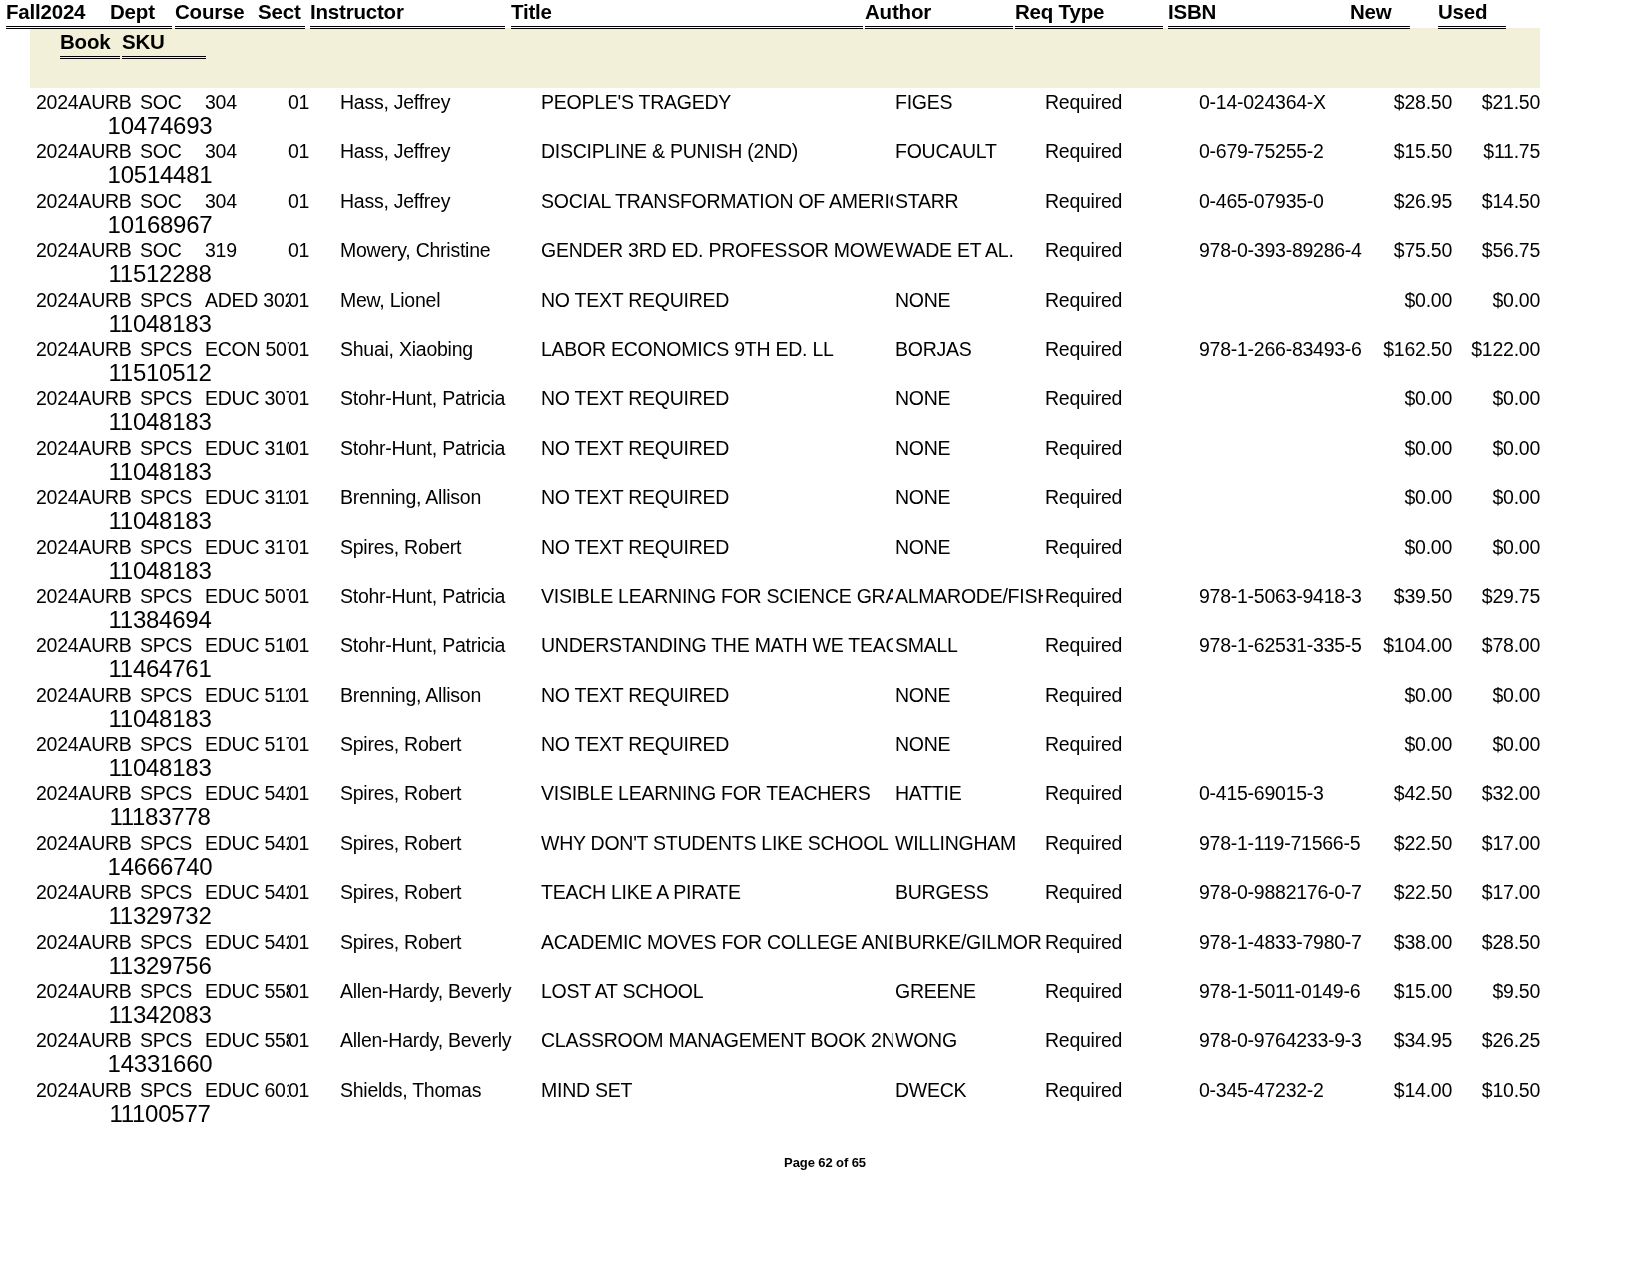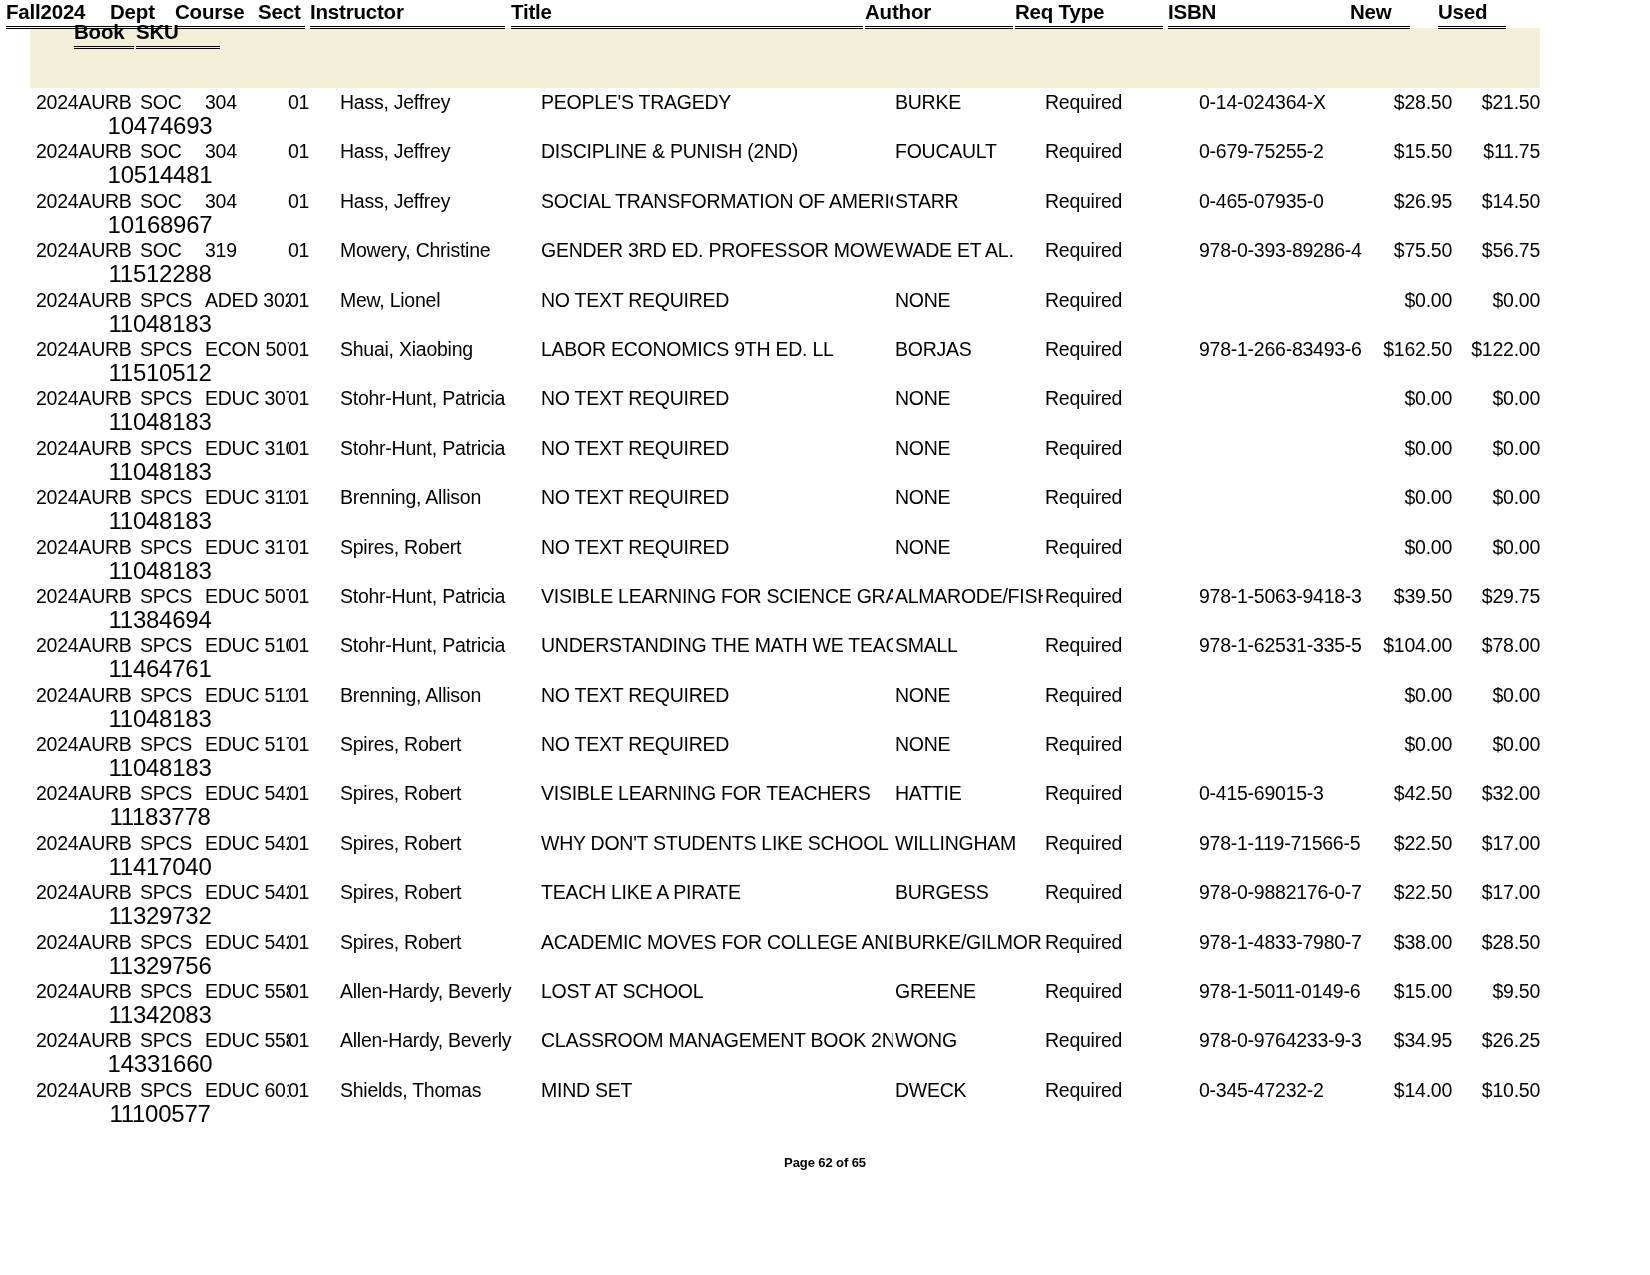--- a/index.html
+++ b/index.html
@@ -32,21 +32,21 @@
     height: 60px;
     background: #f2f0d8;
   }
   .hdr-row {
     position: absolute;
     left: 0;
     width: 1510px;
     height: 30px;
   }
   .hdr-row.r1 { top: 0px; }
-  .hdr-row.r2 { top: 20px; margin-left: 14px; }
+  .hdr-row.r2 { top: 30px; }
 
   .hdr-cell {
     position: absolute;
     font-size: 20.5px;
     font-weight: bold;
     letter-spacing: -0.2px;
     white-space: nowrap;
     line-height: 24px;
     top: 0;
     padding-bottom: 2px;
@@ -140,21 +140,21 @@
   </div>
 
   <div class="rows" id="rows-container">
       <div class="rec">
         <div class="cell c-term">2024AURB</div>
         <div class="cell c-dept">SOC</div>
         <div class="cell c-course">304</div>
         <div class="cell c-sect">01</div>
         <div class="cell c-instr">Hass, Jeffrey</div>
         <div class="cell c-title">PEOPLE'S TRAGEDY</div>
-        <div class="cell c-author">BURKE</div>
+        <div class="cell c-author">FIGES</div>
         <div class="cell c-req">Required</div>
         <div class="cell c-isbn">0-14-024364-X</div>
         <div class="cell c-new ralign">$28.50</div>
         <div class="cell c-used ralign">$21.50</div>
         <div class="sku">10474693</div>
       </div>
       <div class="rec">
         <div class="cell c-term">2024AURB</div>
         <div class="cell c-dept">SOC</div>
         <div class="cell c-course">304</div>
@@ -355,21 +355,21 @@
         <div class="cell c-dept">SPCS</div>
         <div class="cell c-course">EDUC 542</div>
         <div class="cell c-sect">01</div>
         <div class="cell c-instr">Spires, Robert</div>
         <div class="cell c-title">WHY DON'T STUDENTS LIKE SCHOOL 2ND</div>
         <div class="cell c-author">WILLINGHAM</div>
         <div class="cell c-req">Required</div>
         <div class="cell c-isbn">978-1-119-71566-5</div>
         <div class="cell c-new ralign">$22.50</div>
         <div class="cell c-used ralign">$17.00</div>
-        <div class="sku">11417040</div>
+        <div class="sku">14666740</div>
       </div>
       <div class="rec">
         <div class="cell c-term">2024AURB</div>
         <div class="cell c-dept">SPCS</div>
         <div class="cell c-course">EDUC 542</div>
         <div class="cell c-sect">01</div>
         <div class="cell c-instr">Spires, Robert</div>
         <div class="cell c-title">TEACH LIKE A PIRATE</div>
         <div class="cell c-author">BURGESS</div>
         <div class="cell c-req">Required</div>

